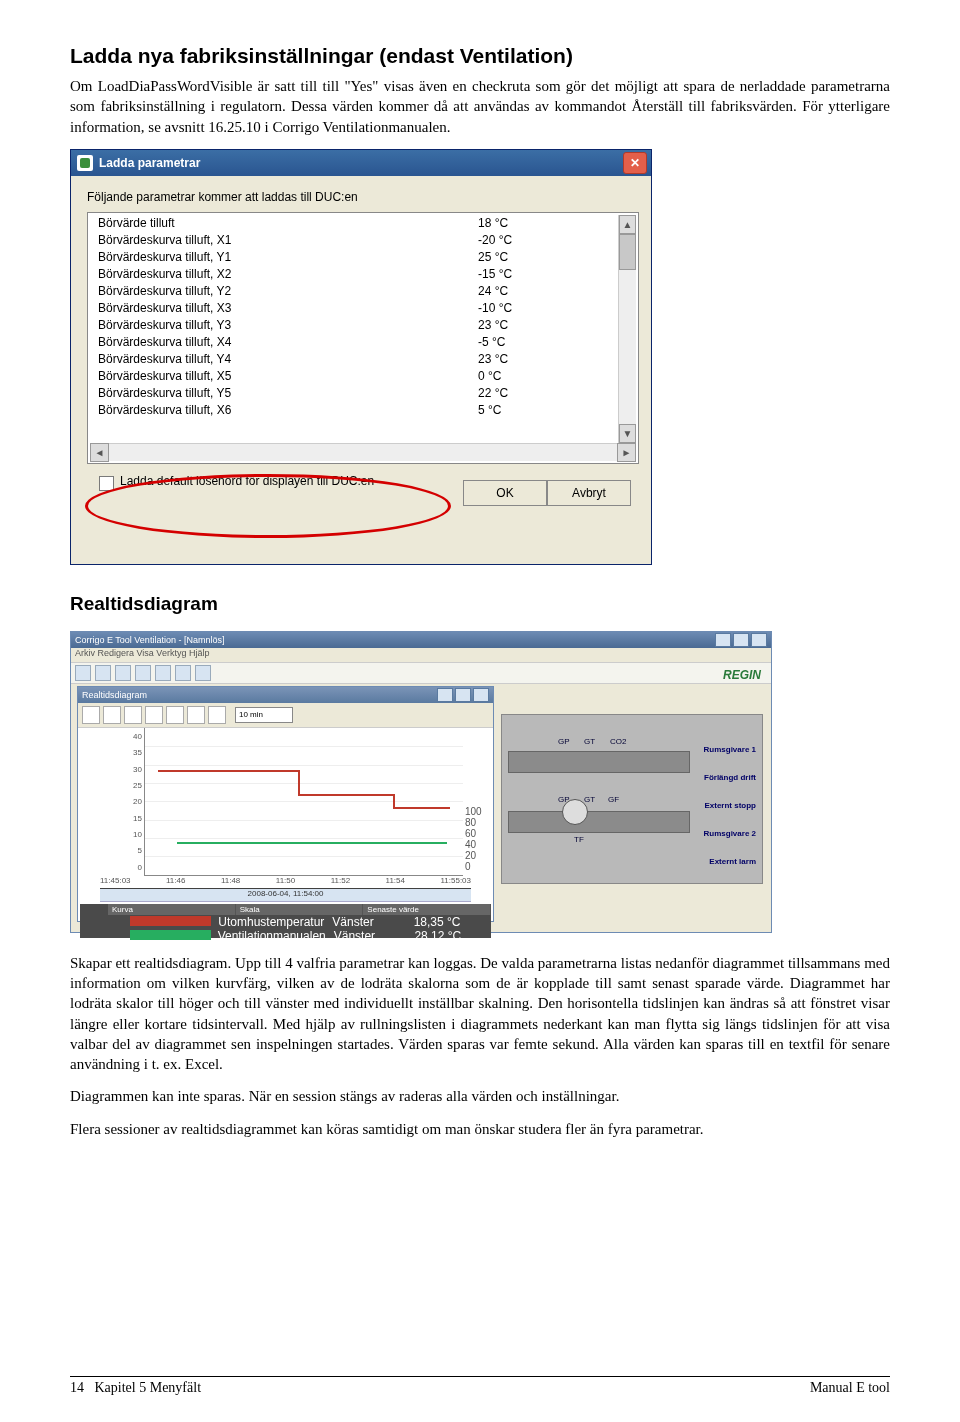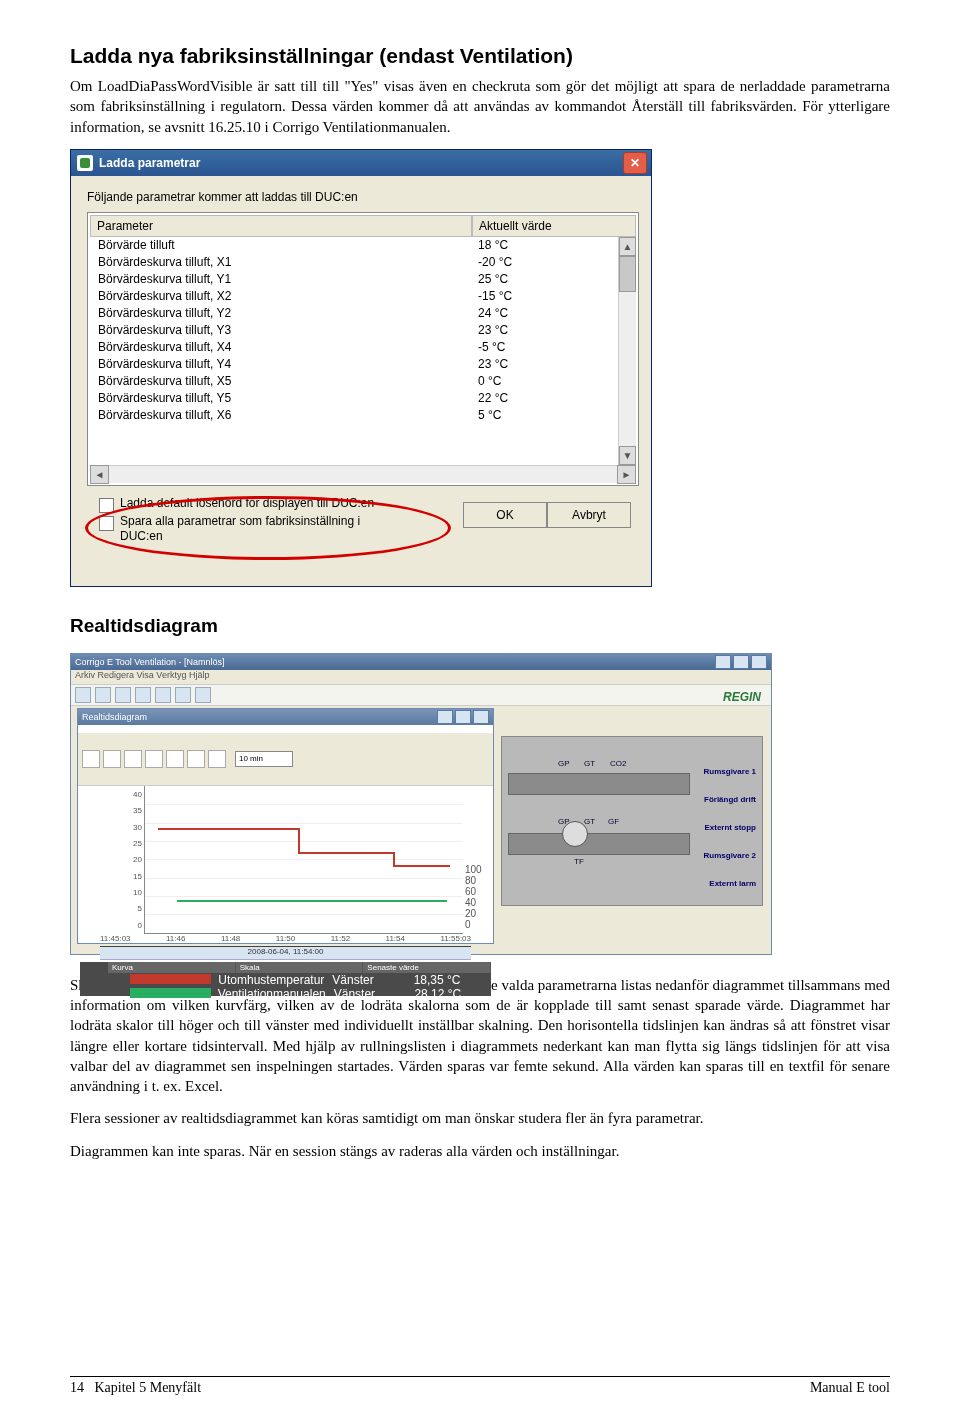--- a/index.html
+++ b/index.html
@@ -47,21 +47,21 @@
   .rtwin { width:700px; height:300px; border:1px solid #6d8bb3; background:#ece9d8; font-family:Tahoma,Arial,sans-serif; font-size:9px; margin-bottom:20px; position:relative; }
   .rtwin .titlebar { height:16px; background:linear-gradient(#6d8bb3,#4a6a93); color:#fff; display:flex; align-items:center; padding:0 4px; justify-content:space-between;}
   .rtwin .titlebar .wbtns { display:flex; gap:2px;}
   .rtwin .titlebar .wbtns div{ width:14px;height:12px;background:#d7e4f2;border:1px solid #5a7aa0;}
   .menubar { height:14px; background:#ece9d8; border-bottom:1px solid #ccc; padding-left:4px; color:#555;}
   .tbar { height:20px; background:#f4f4ee; border-bottom:1px solid #ccc; display:flex; align-items:center; padding:0 4px; gap:4px;}
   .tbar .ic { width:14px; height:14px; background:#d7e4f2; border:1px solid #9ab; }
   .regin { position:absolute; right:10px; top:36px; font-weight:bold; font-style:italic; color:#2a7a3a; font-size:12px; }
   .subwin { position:absolute; left:6px; top:54px; width:415px; height:234px; border:1px solid #6d8bb3; background:#fff; }
   .subwin .titlebar{background:linear-gradient(#7b94b7,#5a7aa0);}
-  .subtb { height:20px; background:#ece9d8; border-bottom:1px solid #ccc; display:flex; align-items:center; padding:16px 4px; gap:3px;margin-top:8px;}
+  .subtb { height:20px; background:#ece9d8; border-bottom:1px solid #ccc; display:flex; align-items:center; padding:2px 4px; gap:3px;}
   .subtb .ic { width:16px; height:16px; background:#fff; border:1px solid #aaa;}
   .subtb .sel { width:50px; height:14px; border:1px solid #888; background:#fff; font-size:8px; display:flex; align-items:center; padding:0 3px; margin-left:6px;}
   .chartarea { position:relative; height:148px; display:flex;padding-left:40px; }
   .yaxisL { width:22px; display:flex; flex-direction:column; justify-content:space-between; align-items:flex-end; padding:4px 2px; font-size:8px; color:#555;}
   .plot { flex:1; border-left:1px solid #888; border-bottom:1px solid #888; position:relative; background:#fff;}
   .gridline { position:absolute; left:0; right:0; border-top:1px solid #eee;}
   .yaxisR { width:26px; display:flex; flex-direction:column; justify-content:flex-end; padding:4px 2px; font-size:10px; color:#555;}
   .xaxis { height:12px; display:flex; justify-content:space-between; padding:0 22px 0 22px; font-size:8px; color:#555;}
   .dtbar { height:12px; background:#d7e4f2; border-top:1px solid #404040; border-bottom:1px solid #aac; margin:0 22px; font-size:8px; text-align:center; color:#333;}
   .legend { height:34px; background:#4a4a4a; margin:2px; }
@@ -89,24 +89,20 @@
 
   <div class="dlg1">
     <div class="dlg1-title">
       <span class="icon"></span>
       <span class="ttxt">Ladda parametrar</span>
       <span class="close">✕</span>
     </div>
     <div class="dlg1-body">
       <div class="dlg1-desc">Följande parametrar kommer att laddas till DUC:en</div>
       <div class="tablewrap">
-        <div class="tblhead">
-          <div class="th1">Parameter</div>
-          <div class="th2">Aktuellt värde</div>
-        </div>
         <div class="tbody" id="tbody">
           <div class="vscroll">
             <div class="arr">▲</div>
             <div class="thumb"></div>
             <div class="track"></div>
             <div class="arr">▼</div>
           </div>
         <div class="trow">
               <div class="tc1">Börvärde tilluft</div>
               <div class="tc2">18 °C</div>
@@ -121,20 +117,24 @@
             </div>
             <div class="trow">
               <div class="tc1">Börvärdeskurva tilluft, X2</div>
               <div class="tc2">-15 °C</div>
             </div>
             <div class="trow">
               <div class="tc1">Börvärdeskurva tilluft, Y2</div>
               <div class="tc2">24 °C</div>
             </div>
             <div class="trow">
+              <div class="tc1">Börvärdeskurva tilluft, X3</div>
+              <div class="tc2">-10 °C</div>
+            </div>
+            <div class="trow">
               <div class="tc1">Börvärdeskurva tilluft, Y3</div>
               <div class="tc2">23 °C</div>
             </div>
             <div class="trow">
               <div class="tc1">Börvärdeskurva tilluft, X4</div>
               <div class="tc2">-5 °C</div>
             </div>
             <div class="trow">
               <div class="tc1">Börvärdeskurva tilluft, Y4</div>
               <div class="tc2">23 °C</div>
@@ -156,24 +156,20 @@
           <div class="arr">◄</div>
           <div class="track"></div>
           <div class="arr">►</div>
         </div>
       </div>
       <div class="lower">
         <div class="ellipse"></div>
         <div class="chkrow">
           <div class="chkbox"></div>
           <div class="chktext">Ladda default lösenord för displayen till DUC:en</div>
-        </div>
-        <div class="chkrow">
-          <div class="chkbox"></div>
-          <div class="chktext">Spara alla parametrar som fabriksinställning i DUC:en</div>
         </div>
         <div class="btns">
           <div class="wbtn">OK</div>
           <div class="wbtn">Avbryt</div>
         </div>
       </div>
     </div>
   </div>
 
   <div class="h2">Realtidsdiagram</div>
@@ -300,20 +296,20 @@
       <div class="lbl" style="left:72px;top:120px;">TF</div>
       <div class="lbl" style="right:6px;top:30px;color:#006;font-weight:bold;">Rumsgivare 1</div>
       <div class="lbl" style="right:6px;top:58px;color:#006;font-weight:bold;">Förlängd drift</div>
       <div class="lbl" style="right:6px;top:86px;color:#006;font-weight:bold;">Externt stopp</div>
       <div class="lbl" style="right:6px;top:114px;color:#006;font-weight:bold;">Rumsgivare 2</div>
       <div class="lbl" style="right:6px;top:142px;color:#006;font-weight:bold;">Externt larm</div>
     </div>
   </div>
 
   <p>Skapar ett realtidsdiagram. Upp till 4 valfria parametrar kan loggas. De valda parametrarna listas nedanför diagrammet tillsammans med information om vilken kurvfärg, vilken av de lodräta skalorna som de är kopplade till samt senast sparade värde. Diagrammet har lodräta skalor till höger och till vänster med individuellt inställbar skalning. Den horisontella tidslinjen kan ändras så att fönstret visar längre eller kortare tidsintervall. Med hjälp av rullningslisten i diagrammets nederkant kan man flytta sig längs tidslinjen för att visa valbar del av diagrammet sen inspelningen startades. Värden sparas var femte sekund. Alla värden kan sparas till en textfil för senare användning i t. ex. Excel.</p>
+  <p>Diagrammen kan inte sparas. När en session stängs av raderas alla värden och inställningar.</p>
   <p>Flera sessioner av realtidsdiagrammet kan köras samtidigt om man önskar studera fler än fyra parametrar.</p>
-  <p>Diagrammen kan inte sparas. När en session stängs av raderas alla värden och inställningar.</p>
 
   <div class="footer">
     <span><span>14</span>&nbsp;&nbsp;&nbsp;<span>Kapitel 5   Menyfält</span></span>
     <span>Manual E tool</span>
   </div>
 </div>
 
 </body></html>

